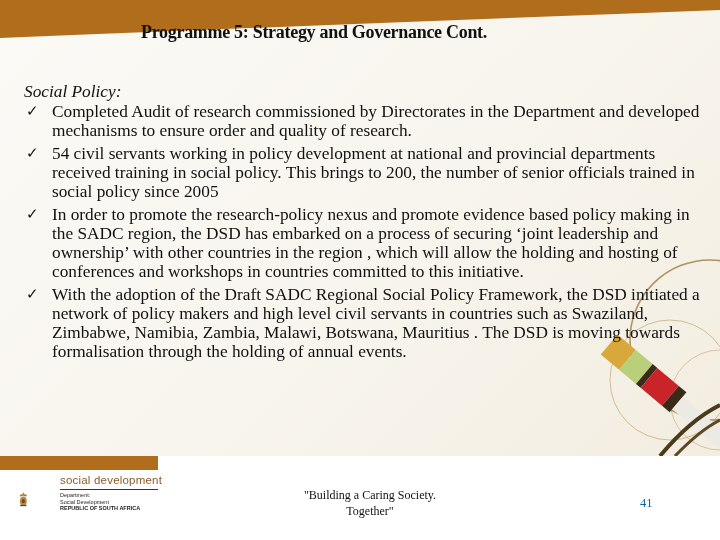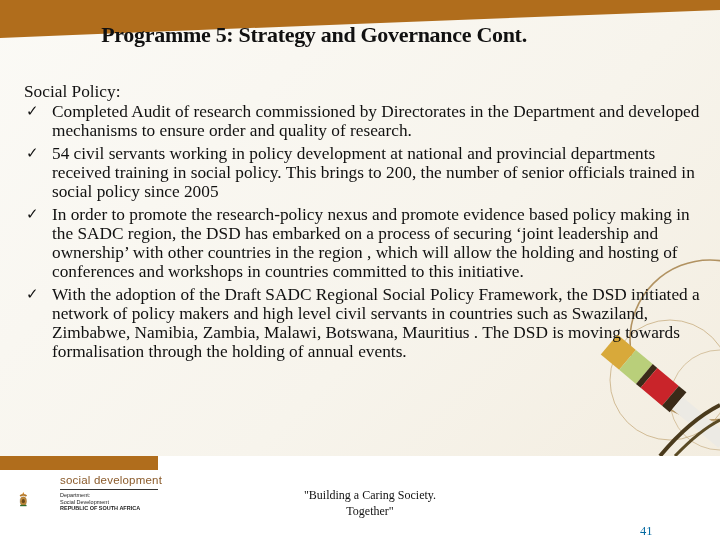--- a/index.html
+++ b/index.html
@@ -1,33 +1,33 @@
 <!DOCTYPE html>
 <html><head>
 <meta charset="utf-8">
 <style>
   html, body { margin:0; padding:0; }
   body { width:720px; height:540px; overflow:hidden; position:relative; background:#ffffff; font-family:"Liberation Serif","DejaVu Serif",serif; }
   .slide-bg { position:absolute; left:0; top:0; width:720px; height:456px; background:linear-gradient(135deg,#fbfaf6 0%,#f7f4ec 60%,#f3ede0 100%); overflow:hidden; }
   .banner { position:absolute; left:0; top:0; width:720px; height:40px; }
-  .title { position:absolute; left:0; top:22px; width:628px; text-align:center; font-size:22px; font-weight:bold; color:#111; letter-spacing:-0.3px; }
+  .title { position:absolute; left:0; top:22px; width:628px; text-align:center; font-size:18px; font-weight:bold; color:#111; letter-spacing:-0.3px; }
   .content { position:absolute; left:24px; top:82px; width:680px; color:#111; font-size:17.3px; line-height:19px; }
-  .heading { margin-bottom:1px; }
+  .heading { font-style:italic; margin-bottom:1px; }
   .bullets { list-style:none; margin:0; padding:0; }
   .bullet { position:relative; padding-left:28px; margin-bottom:4px; }
   .check { position:absolute; left:2px; top:0; font-size:15px; }
   .deco { position:absolute; left:560px; top:230px; width:160px; height:226px; }
   .footer-bar { position:absolute; left:0; top:456px; width:158px; height:14px; background:#b06d1c; }
   .logo { position:absolute; left:16px; top:470px; width:150px; height:60px; }
   .logo-name { position:absolute; left:60px; top:474px; font-family:"Liberation Sans",sans-serif; font-size:11.5px; color:#8a5a2a; letter-spacing:0.2px; }
   .logo-rule { position:absolute; left:60px; top:489px; width:98px; height:1px; background:#333; }
   .logo-sub { position:absolute; left:60px; top:492px; font-family:"Liberation Sans",sans-serif; font-size:5.5px; line-height:6.5px; color:#222; }
   .logo-sub .strong { font-weight:bold; }
   .tagline { position:absolute; left:270px; top:487px; width:200px; text-align:center; font-size:12px; line-height:16px; color:#111; }
-  .page-num { position:absolute; left:640px; top:496px; font-size:12.5px; color:#0369a1;margin-top:28px; }
+  .page-num { position:absolute; left:640px; top:496px; font-size:12.5px; color:#0369a1; }
 </style>
 </head>
 <body>
 
 <div class="slide-bg">
   <svg class="banner" viewBox="0 0 720 40" preserveAspectRatio="none">
     <path d="M0 0 H720 V10 Q400 22 0 38 Z" fill="#b06d1c"></path>
   </svg>
   <svg class="deco" viewBox="0 0 160 226">
     <circle cx="150" cy="110" r="80" fill="none" stroke="#a07a40" stroke-width="1.6" opacity="0.8"></circle>

